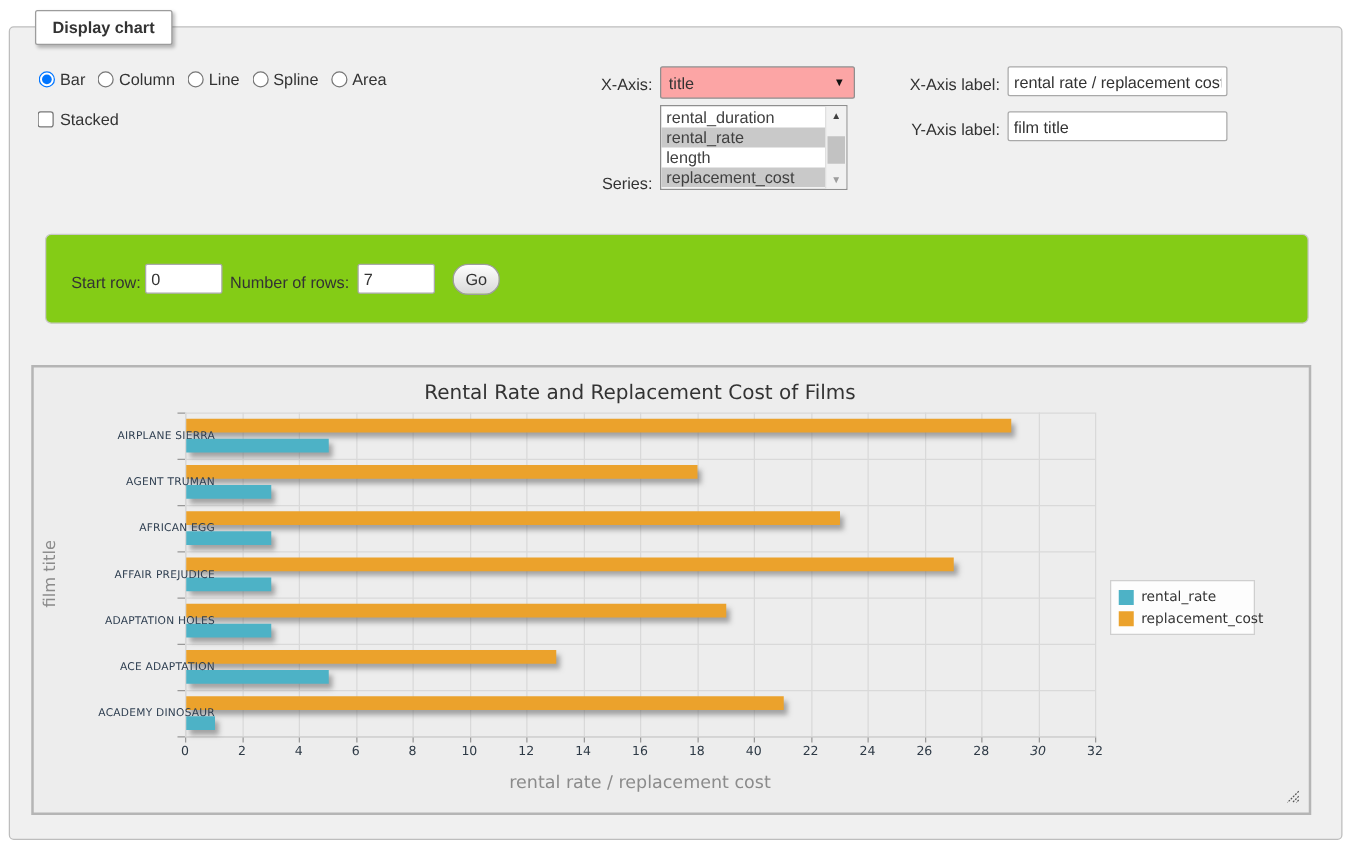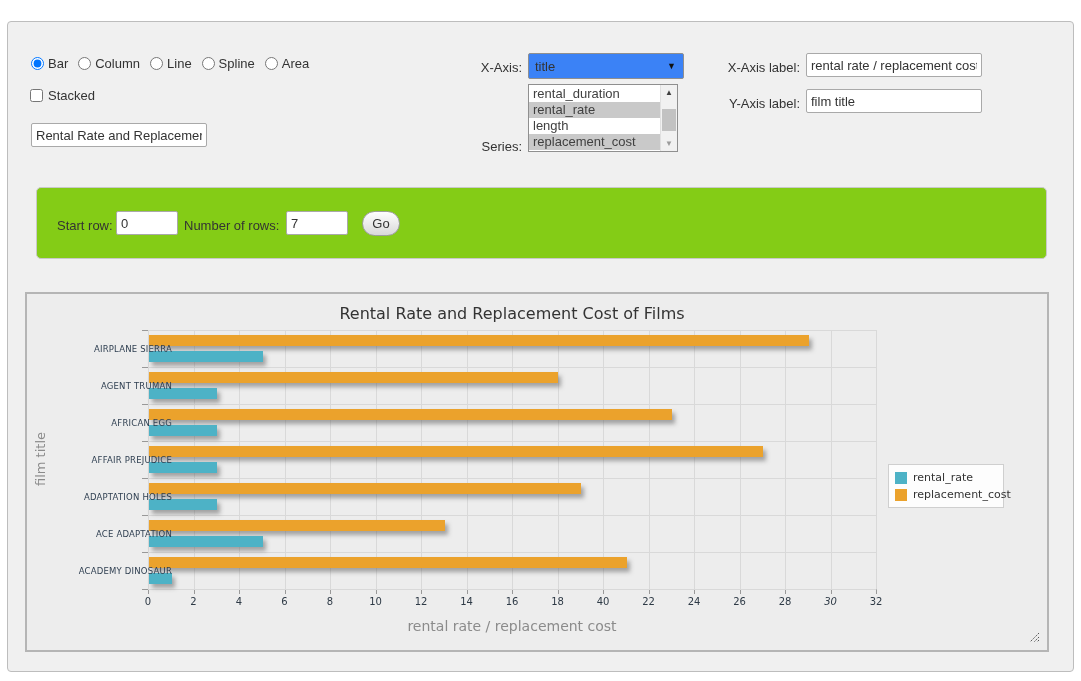--- a/index.html
+++ b/index.html
@@ -16,21 +16,21 @@
   .check-row{position:absolute;left:30px;top:88px;display:flex;align-items:center;font-size:13px;}
   .check-row input{margin:0 5px 0 0;}
   .txt{position:absolute;border:1px solid #a9a9a9;border-radius:2px;background:#fff;font-size:13px;
        color:#333;padding:0 4px;box-sizing:border-box;height:24px;font-family:"Liberation Sans",sans-serif;}
   .title-input{left:31px;top:123px;width:176px;}
   .lbl{position:absolute;font-size:13px;color:#333;text-align:right;}
   .xaxis-lbl{left:442px;top:60px;width:80px;}
   .series-lbl{left:442px;top:139px;width:80px;}
   .xlabel-lbl{left:712px;top:60px;width:88px;}
   .ylabel-lbl{left:712px;top:96px;width:88px;}
-  .select{position:absolute;left:528px;top:53px;width:156px;height:26px;background:#3b82f6;
+  .select{position:absolute;left:528px;top:53px;width:156px;height:26px;background:#fca5a5;
           border:1px solid #8f8f8f;border-radius:2px;box-sizing:border-box;font-size:13px;}
   .select-value{position:absolute;left:6px;top:5px;}
   .select-arrow{position:absolute;right:7px;top:8px;font-size:9px;color:#111;line-height:9px;}
   .xlabel-input{left:806px;top:53px;width:176px;}
   .ylabel-input{left:806px;top:89px;width:176px;}
   .listbox{position:absolute;left:528px;top:84px;width:150px;height:68px;background:#fff;
            border:1px solid #8f8f8f;box-sizing:border-box;}
   .list-items{position:absolute;left:0;top:1px;right:17px;overflow:hidden;}
   .list-option{height:16px;line-height:16px;padding-left:4px;font-size:13px;color:#404040;white-space:nowrap;}
   .list-option.selected{background:#c9c9c9;}
@@ -66,20 +66,21 @@
                 border:1px solid #cfcfcf;padding:4px 6px;box-sizing:border-box;}
   .legend-item{display:flex;align-items:center;height:17px;font-size:11px;color:#333;cursor:pointer;}
   .legend-swatch{width:12px;height:12px;margin-right:6px;flex:0 0 12px;}
   .resize-handle{position:absolute;right:7px;bottom:7px;width:11px;height:11px;cursor:nwse-resize;}
 </style>
 </head>
 <body>
 
 <div class="page">
   <div class="fieldset"></div>
+  <div class="legendbox">Display chart</div>
 
   <div class="radio-row">
       <label class="radio-item">
         <input type="radio" name="ctype" checked="" style="">
         <span>Bar</span>
       </label>
       <label class="radio-item">
         <input type="radio" name="ctype" style="">
         <span>Column</span>
       </label>
@@ -95,21 +96,20 @@
         <input type="radio" name="ctype" style="">
         <span>Area</span>
       </label>
     </div>
 
   <label class="check-row">
     <input type="checkbox" style="">
     <span>Stacked</span>
   </label>
 
-  <input class="txt title-input" value="Rental Rate and Replacemer" style="">
 
   <div class="lbl xaxis-lbl">X-Axis:</div>
   <div class="select">
     <span class="select-value">title</span>
     <span class="select-arrow">▼</span>
   </div>
 
   <div class="lbl series-lbl">Series:</div>
   <div class="listbox">
     <div class="list-items">

